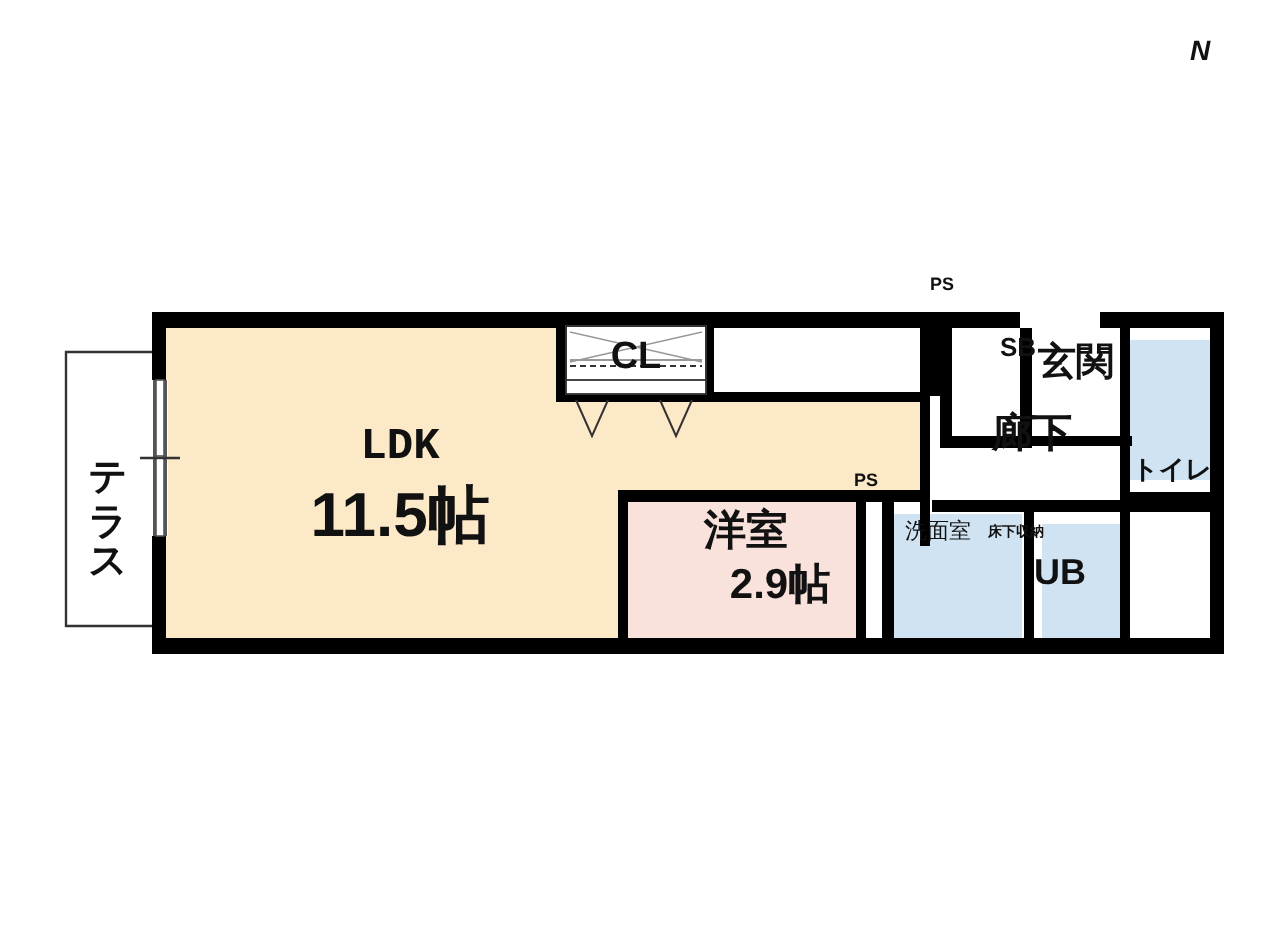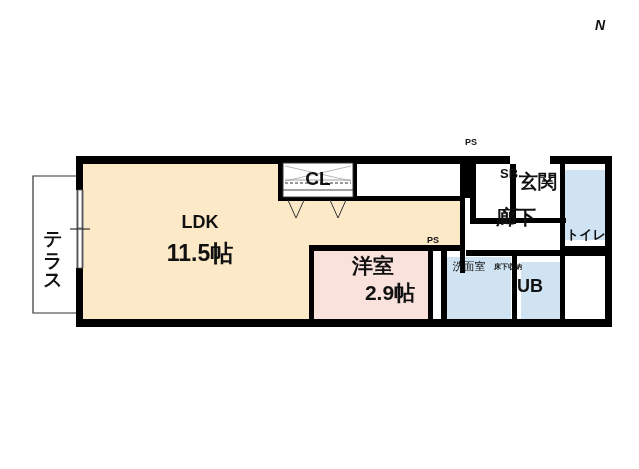--- a/index.html
+++ b/index.html
@@ -216,22 +216,22 @@
   
   <g>
     <circle cx="592" cy="47" r="17" fill="none" stroke="#111" stroke-width="1.8">
     <path d="M592,27 L592,67 L577,61 Z" fill="#111">
     <path d="M592,27 L592,67 L607,61 Z" fill="#ffffff" stroke="#111" stroke-width="1.1">
   </path></path></circle></g>
 
 
 
 
-<div class="lbl ctr" style="left:150px;top:213px;width:100px;font-size:18px;font-weight:700;">LDK</div>
-<div class="lbl ctr" style="left:140px;top:242px;width:120px;font-size:23px;font-weight:700;">11.5帖</div>
+<div class="lbl ctr" style="left:150px;top:213px;width:100px;font-size:22px;font-weight:700;font-family:Liberation Mono, monospace;">LDK</div>
+<div class="lbl ctr" style="left:140px;top:242px;width:120px;font-size:31px;font-weight:700;">11.5帖</div>
 
 <div class="lbl ctr" style="left:323px;top:255px;width:100px;font-size:21px;font-weight:700;">洋室</div>
 <div class="lbl ctr" style="left:340px;top:282px;width:100px;font-size:21px;font-weight:700;">2.9帖</div>
 
 <div class="lbl vert" style="left:44px;top:218px;font-size:19px;font-weight:700;">テラス</div>
 
 <div class="lbl ctr" style="left:507px;top:172px;width:62px;font-size:19px;font-weight:700;">玄関</div>
 
 <div class="lbl ctr" style="left:485px;top:207px;width:62px;font-size:20px;font-weight:700;">廊下</div>
 

